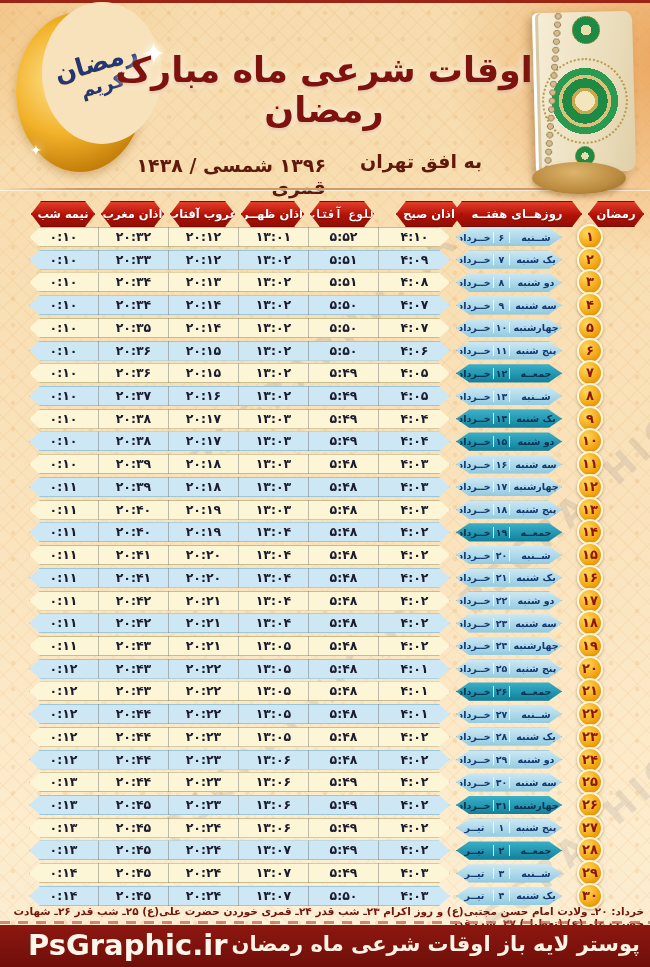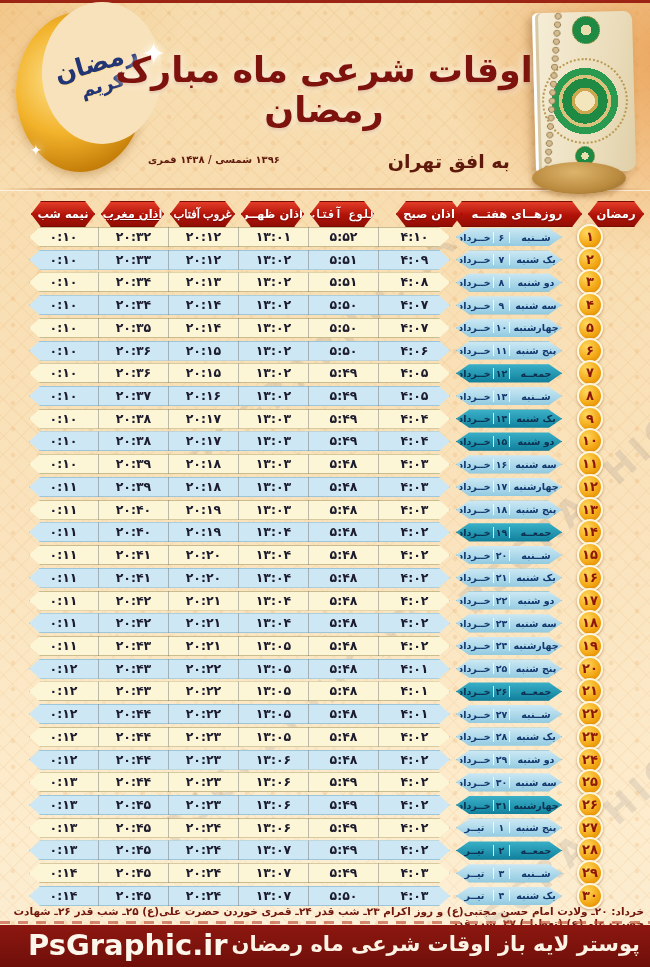--- a/index.html
+++ b/index.html
@@ -34,24 +34,24 @@
   .cres-text .l1{font-size:25px;display:block;}
   .cres-text .l2{font-size:19px;display:block;}
   .spark{position:absolute;color:#fff;text-shadow:0 0 8px #fff,0 0 16px #ffeec0;pointer-events:none;}
   .s1{left:141px;top:36px;font-size:30px;}
   .s2{left:30px;top:142px;font-size:14px;}
 
   
   .title{position:absolute;left:108px;top:50px;width:432px;text-align:center;direction:rtl;
     font-size:35px;font-weight:bold;color:#7e120c;
     text-shadow:0 0 10px rgba(255,255,255,.95),0 2px 3px rgba(130,45,10,.25);}
-  .horizon{position:absolute;left:380px;top:150px;width:130px;text-align:right;direction:rtl;
+  .horizon{position:absolute;left:360px;top:150px;width:130px;text-align:left;direction:rtl;
     font-size:19px;font-weight:bold;color:#5f190c;}
-  .years{position:absolute;left:148px;top:154px;width:190px;text-align:left;direction:rtl;
-    font-size:10px;font-weight:bold;color:#5f190c;}
+  .years{position:absolute;left:136px;top:154px;width:190px;text-align:right;direction:rtl;
+    font-size:19px;font-weight:bold;color:#5f190c;}
   .hr1{position:absolute;left:0;right:0;top:188px;height:2px;
     background:linear-gradient(90deg,transparent,#cf9a6a 12%,#cf9a6a 88%,transparent);
     box-shadow:0 1px 0 rgba(255,255,255,.6);}
 
   
   .quran{position:absolute;right:0;top:0;width:136px;height:196px;}
   .book{position:absolute;right:16px;top:12px;width:100px;height:160px;border-radius:5px 9px 9px 5px;
     background:linear-gradient(100deg,#f6eed8,#eadcba 70%,#dfcfa8);transform:rotate(-1.5deg);
     box-shadow:-4px 4px 8px rgba(120,70,20,.35), inset 3px 0 0 #fff, inset 6px 0 0 #d8c9a4;}
   .medallion{position:absolute;right:22px;top:58px;width:86px;height:86px;border-radius:50%;
@@ -73,22 +73,22 @@
   .hpill{position:absolute;top:201px;height:26px;display:flex;align-items:center;justify-content:center;
     direction:rtl;color:#fff;font-weight:bold;font-size:11.5px;white-space:nowrap;
     background:linear-gradient(180deg,#e8402b,#b01207 55%,#8f0d05);
     clip-path:polygon(0 50%,10px 0,calc(100% - 10px) 0,100% 50%,calc(100% - 10px) 100%,10px 100%);
     box-shadow:inset 0 0 0 1px #7a0b04;text-shadow:0 1px 1px rgba(90,10,0,.6);}
   .hp-ramazan{left:588px;width:56px;}
   .hp-week{left:452px;width:130px;}
   .hp-sobh{left:396px;width:66px;}
   .hp-tolu{left:310px;width:64px;font-family:Liberation Mono, monospace;}
   .hp-zohr{left:241px;width:63px;}
-  .hp-ghorub{left:170px;width:65px;font-family:Liberation Serif, serif;}
-  .hp-maghreb{left:101px;width:63px;text-decoration:underline;}
+  .hp-ghorub{left:170px;width:65px;}
+  .hp-maghreb{left:101px;width:63px;}
   .hp-nimeshab{left:31px;width:64px;}
 
   
   .row{position:absolute;left:0;width:650px;height:20px;}
   .capsule{position:absolute;left:29px;top:0;width:421px;height:20px;display:flex;direction:rtl;
     background:#fdf6d6;box-shadow:inset 0 0 0 1px #c9bd8f;
     clip-path:polygon(0 50%,11px 0,calc(100% - 11px) 0,100% 50%,calc(100% - 11px) 100%,11px 100%);}
   .row.alt .capsule{background:#cde8f4;box-shadow:inset 0 0 0 1px #9cc7da;}
   .cell{width:70px;text-align:center;line-height:20px;font-size:12.5px;font-weight:bold;color:#1c1c2e;}
   .cell:first-child{width:71px;}

